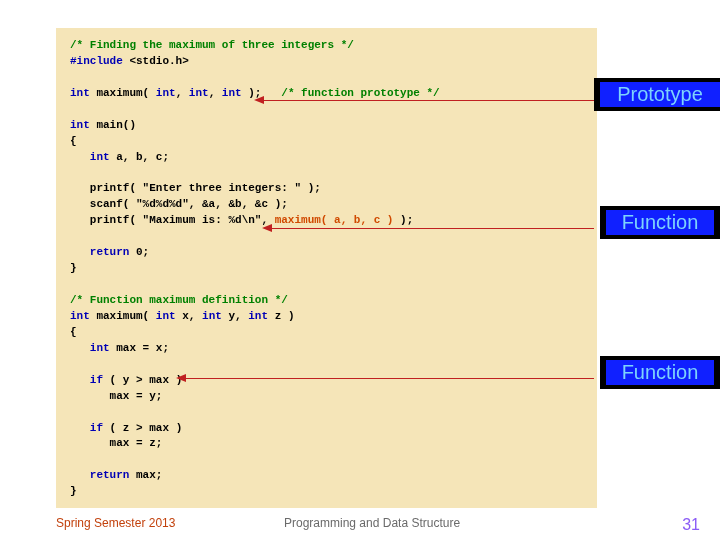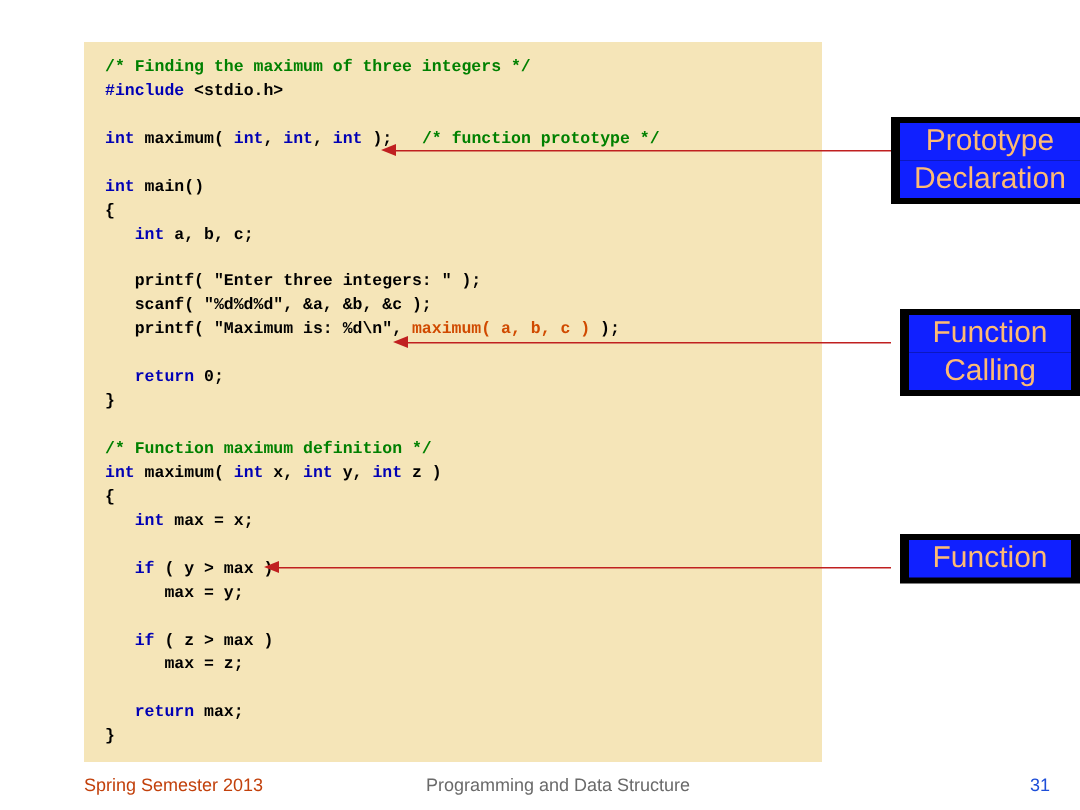--- a/index.html
+++ b/index.html
@@ -8,21 +8,21 @@
     height: 540px;
     background: #fff;
     font-family: Arial, sans-serif;
     position: relative;
     overflow: hidden;
   }
   .code-block {
     position: absolute;
     left: 56px;
     top: 28px;
-    width: 492px;
+    width: 541px;
     height: 480px;
     background: #f5e5b8;
     padding: 10px 14px;
     box-sizing: border-box;
     font-family: "Courier New", monospace;
     font-size: 11px;
     font-weight: bold;
     line-height: 1.45;
     white-space: pre;
   }
@@ -42,21 +42,21 @@
     border-right: 10px solid #c02020;
   }
   .annot {
     position: absolute;
     background: #000;
     padding: 4px 6px;
     text-align: center;
   }
   .annot span {
     background: #1020ff;
-    color: #fdba74;
+    color: #7dd3fc;
     font-family: Arial, sans-serif;
     font-size: 20px;
     display: block;
     padding: 0 4px;
     line-height: 1.25;
   }
   .footer-left {
     position: absolute;
     left: 56px;
     top: 516px;
@@ -68,22 +68,22 @@
     left: 284px;
     top: 516px;
     font-size: 12px;
     color: #6a6a6a;
     text-align: right;
   }
   .footer-right {
     position: absolute;
     right: 20px;
     top: 516px;
-    font-size: 12px;
-    color: #1d4ed8;
+    font-size: 16px;
+    color: #8b5cf6;
   }
 </style>
 </head>
 <body>
 
 <div class="code-block"><span class="cm">/* Finding the maximum of three integers */</span>
 <span class="kw">#include</span><span> &lt;stdio.h&gt;</span>
 
 <span class="kw">int</span><span> maximum( </span><span class="kw">int</span><span>, </span><span class="kw">int</span><span>, </span><span class="kw">int</span><span> );   </span><span class="cm">/* function prototype */</span>
 
@@ -116,25 +116,23 @@
 <div class="arrow-head" style="left:254px; top:96px;"></div>
 
 <div class="arrow-line" style="left:270px; top:228px; width:324px;"></div>
 <div class="arrow-head" style="left:262px; top:224px;"></div>
 
 <div class="arrow-line" style="left:184px; top:378px; width:410px;"></div>
 <div class="arrow-head" style="left:176px; top:374px;"></div>
 
 <div class="annot" style="left:594px; top:78px; width:120px;">
   <span>Prototype</span>
-  <span>Declaration</span>
 </div>
 <div class="annot" style="left:600px; top:206px; width:108px;">
   <span>Function</span>
-  <span>Calling</span>
 </div>
 <div class="annot" style="left:600px; top:356px; width:108px;">
   <span>Function</span>
 </div>
 
 <div class="footer-left">Spring Semester 2013</div>
 <div class="footer-mid">Programming and Data Structure</div>
 <div class="footer-right">31</div>
 
 </body></html>

